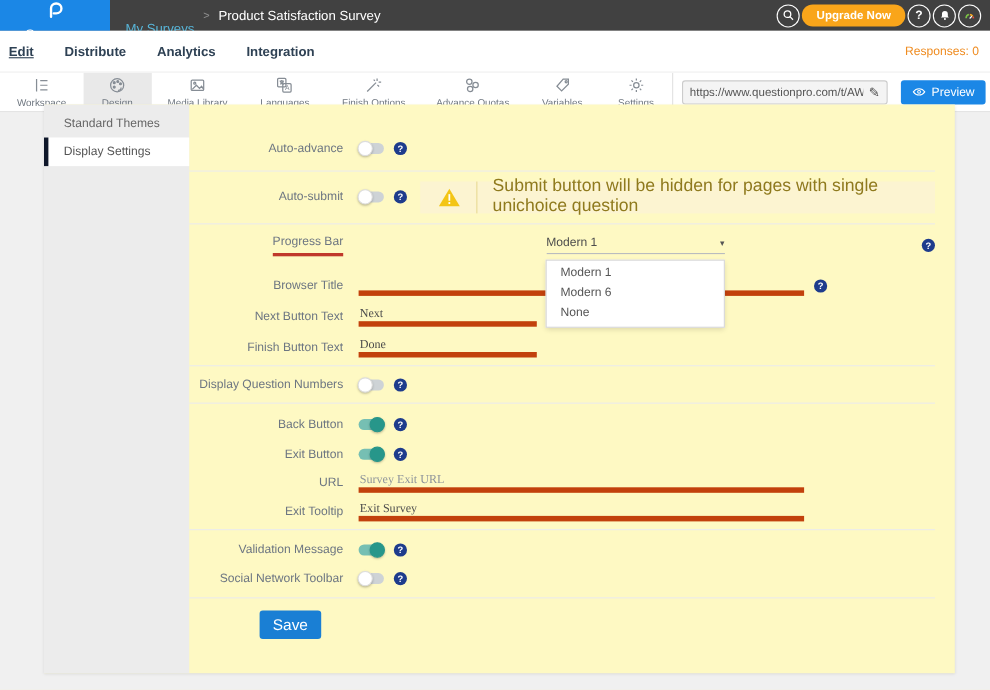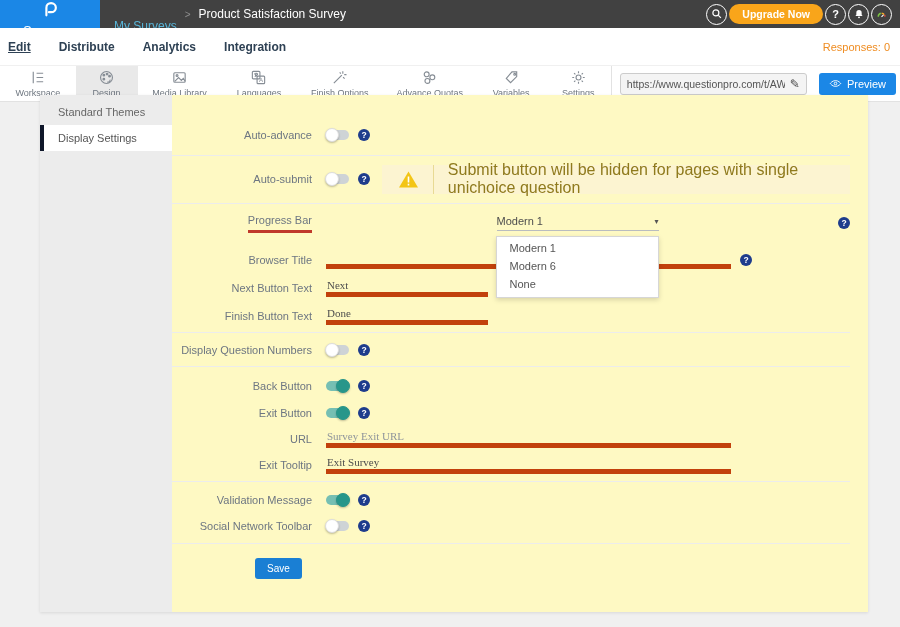--- a/index.html
+++ b/index.html
@@ -71,21 +71,21 @@
   .w-short { width:162px; }
   .w-long { width:405px; }
 
   
   .sel-wrap { position:relative;justify-content:space-between; }
   .sel { width:162px; border-bottom:1px solid #b9bcbf; display:flex; align-items:center; justify-content:space-between; padding-bottom:3px; color:#4d4d4d; cursor:pointer; }
   .sel-caret { font-size:8px; color:#555; }
   .dropdown { position:absolute; left:-1px; top:21px; width:163px; background:#fff; border:1px solid #d6d6d6; box-shadow:0 2px 5px rgba(0,0,0,.15); z-index:10; padding:2px 0 4px 0; }
   .dd-opt { padding:2px 0 2px 13px; line-height:14px; color:#555; cursor:pointer; }
 
-  .save-btn { margin-left:83px; background:#1a7fd4; color:#fff; border:none; border-radius:3px; font-size:10px; padding:5px 12px; cursor:pointer; }
+  .save-btn { margin-left:64px; background:#1a7fd4; color:#fff; border:none; border-radius:3px; font-size:14px; padding:5px 12px; cursor:pointer; }
 </style>
 </head>
 <body>
 
 <div class="topbar">
   <div class="logo-block">
     <svg class="logo-mark" viewBox="0 0 20 20">
       <path d="M6 17V8.5C6 5.5 8.2 3.5 11.2 3.5c3 0 5.3 2.2 5.3 5s-2.3 5-5.3 5H8.8" fill="none" stroke="#fff" stroke-width="2.4" stroke-linecap="round"></path>
     </svg>
     <span class="logo-prod">

